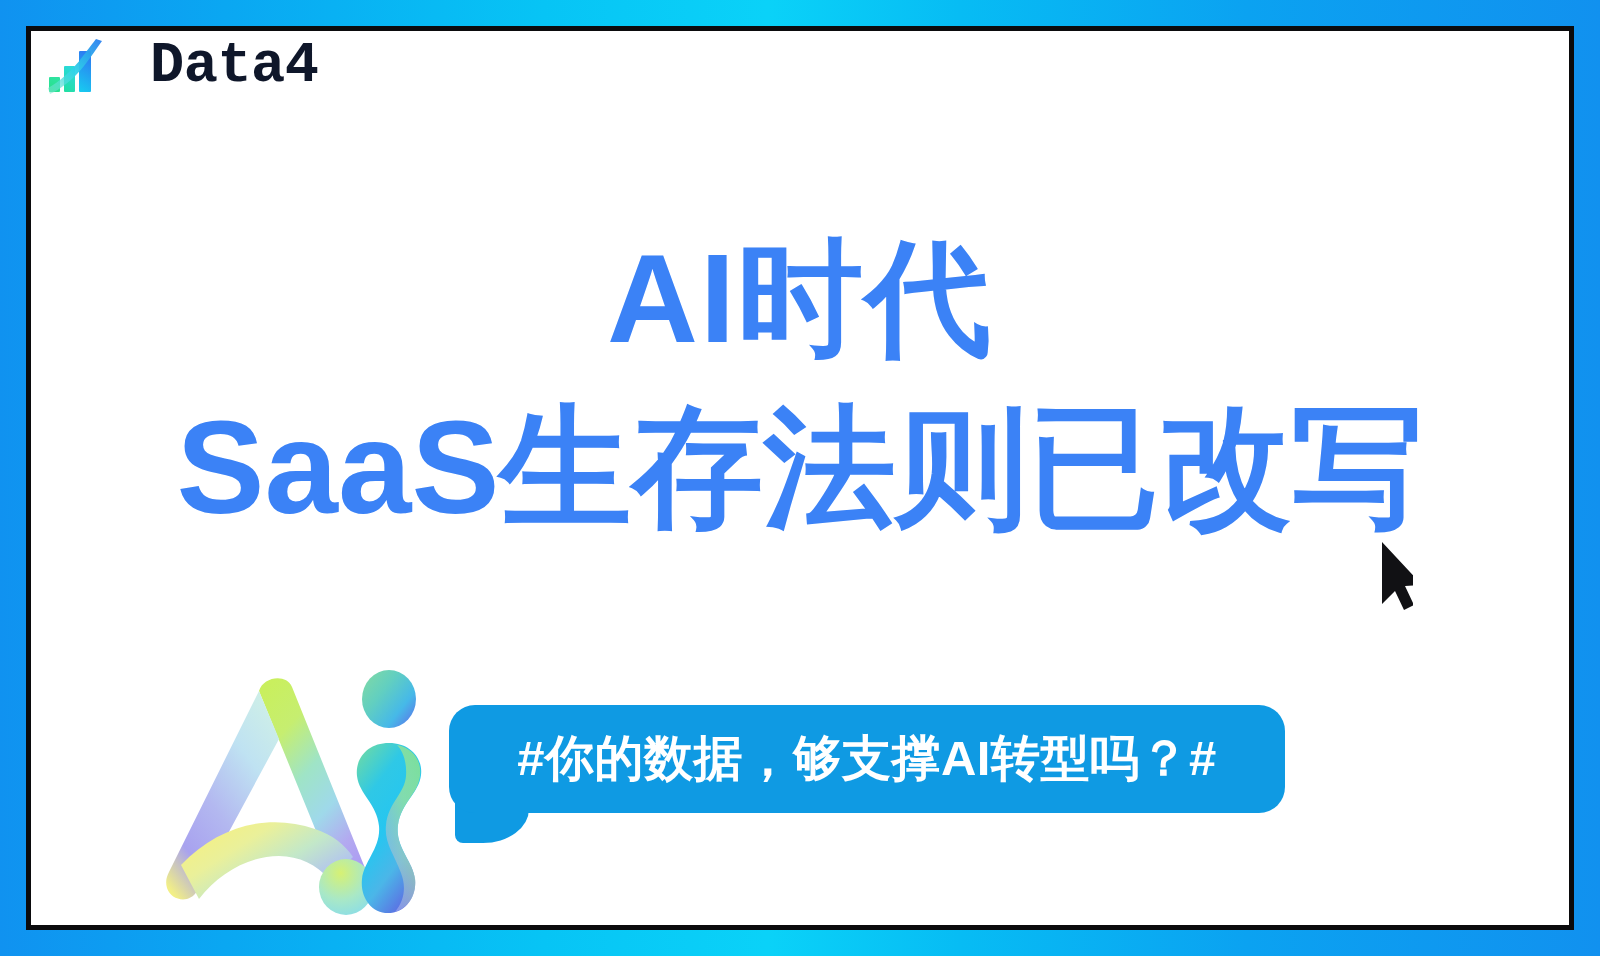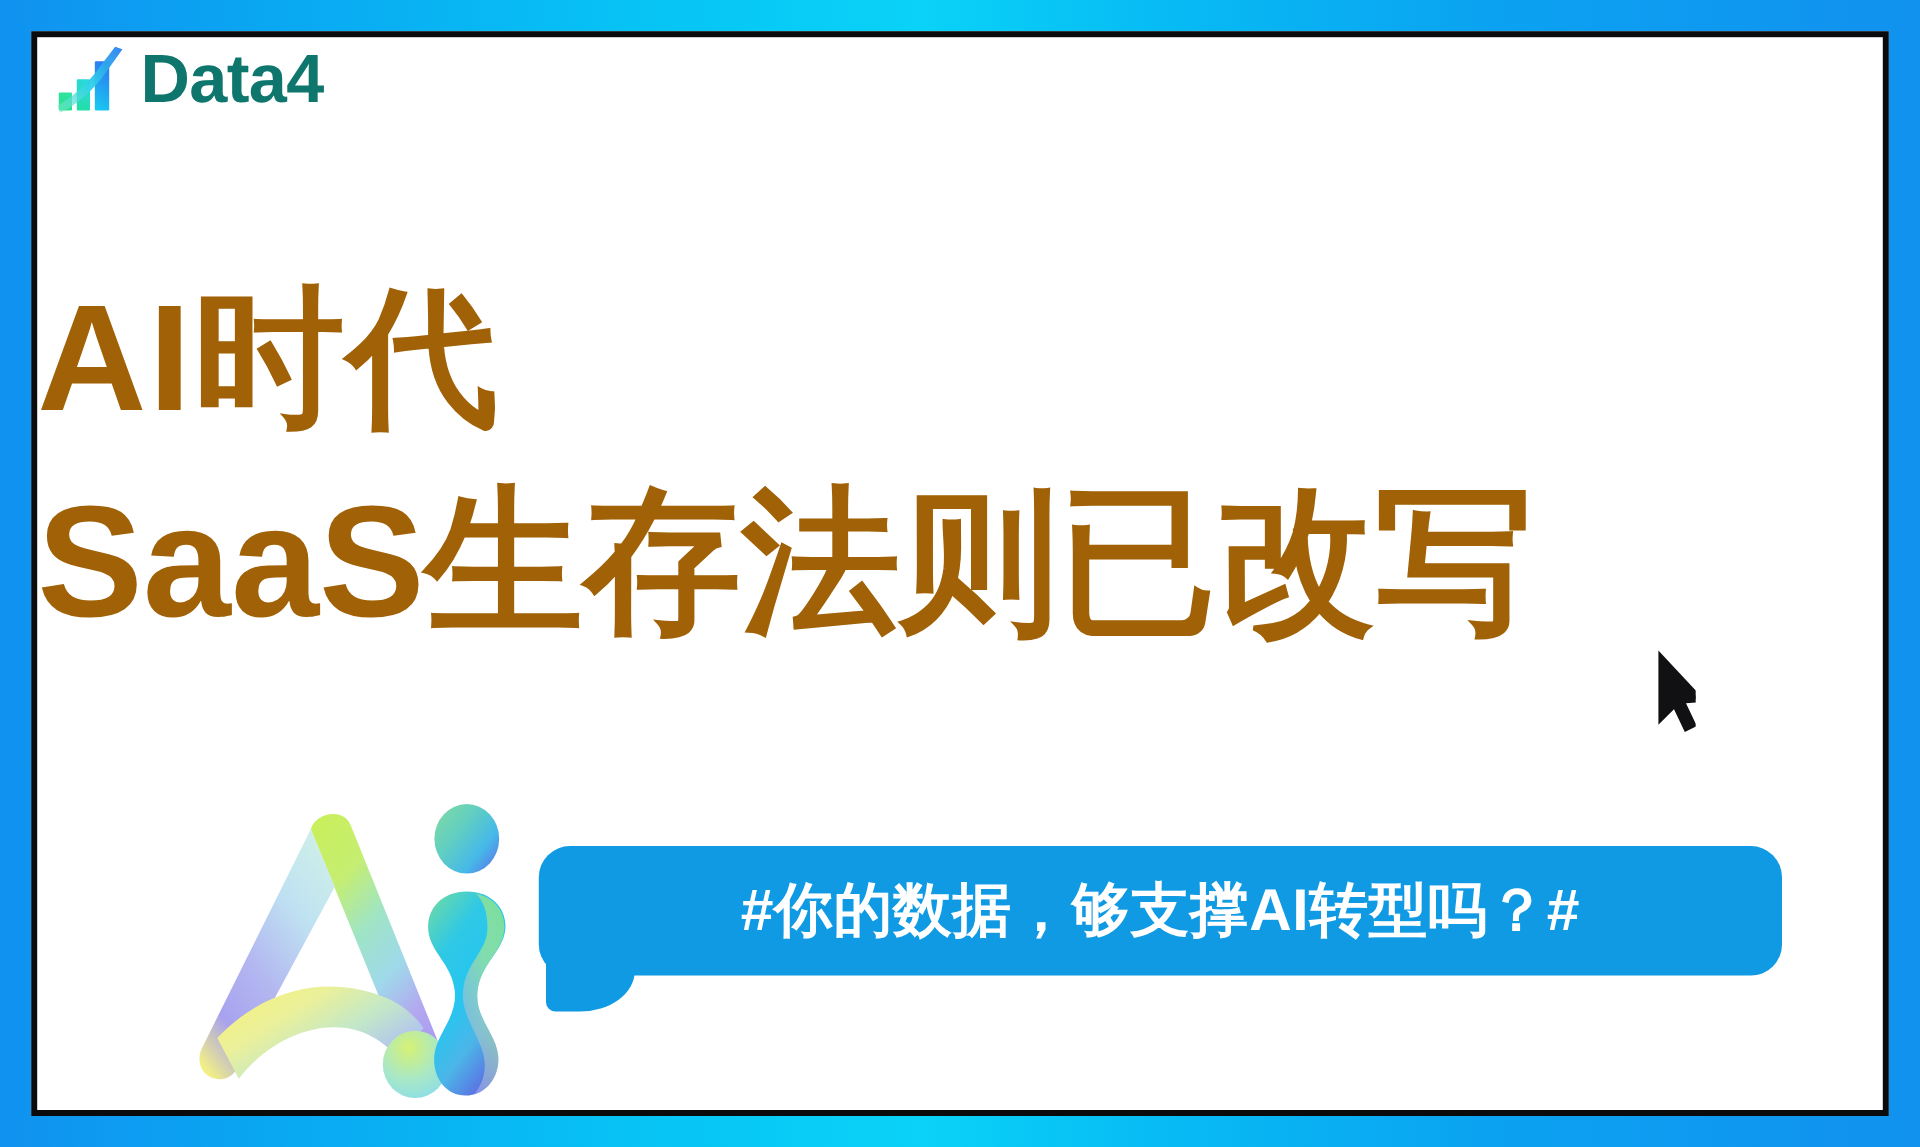--- a/index.html
+++ b/index.html
@@ -49,38 +49,39 @@
     display: flex;
     align-items: center;
     gap: 12px;
   }
   #brand-mark {
     width: 58px;
     height: 56px;
     display: block;
   }
   #brand-name {
-    font-family: Liberation Sans, sans-serif;
+    font-family: Liberation Mono, monospace;
     font-size: 57px;
     font-weight: 700;
     letter-spacing: -0.5px;
-    color: #0f766e;
+    color: #0f172a;
     line-height: 1;
     position: relative;
     top: 1px;
+    margin-left: 33px;
   }
 
   
   #headline {
     position: absolute;
     left: 0;
     right: 0;
     top: 205px;
-    text-align: left;
-    color: #a16207;
+    text-align: center;
+    color: #3b82f6;
     font-family: "Liberation Sans", "DejaVu Sans", sans-serif;
     font-weight: 700;
   }
   .headline-line {
     display: block;
     white-space: nowrap;
     line-height: 1.0;
   }
   #headline-line-1 {
     font-size: 126px;
@@ -109,21 +110,21 @@
     bottom: 6px;
     width: 290px;
     height: 272px;
   }
 
   
   #speech-bubble {
     position: absolute;
     left: 418px;
     bottom: 112px;
-    width: 1036px;
+    width: 836px;
     height: 108px;
   }
   #bubble-body {
     position: absolute;
     inset: 0;
     background: #0f9ae3;
     border-radius: 26px;
   }
   #bubble-tail {
     position: absolute;

